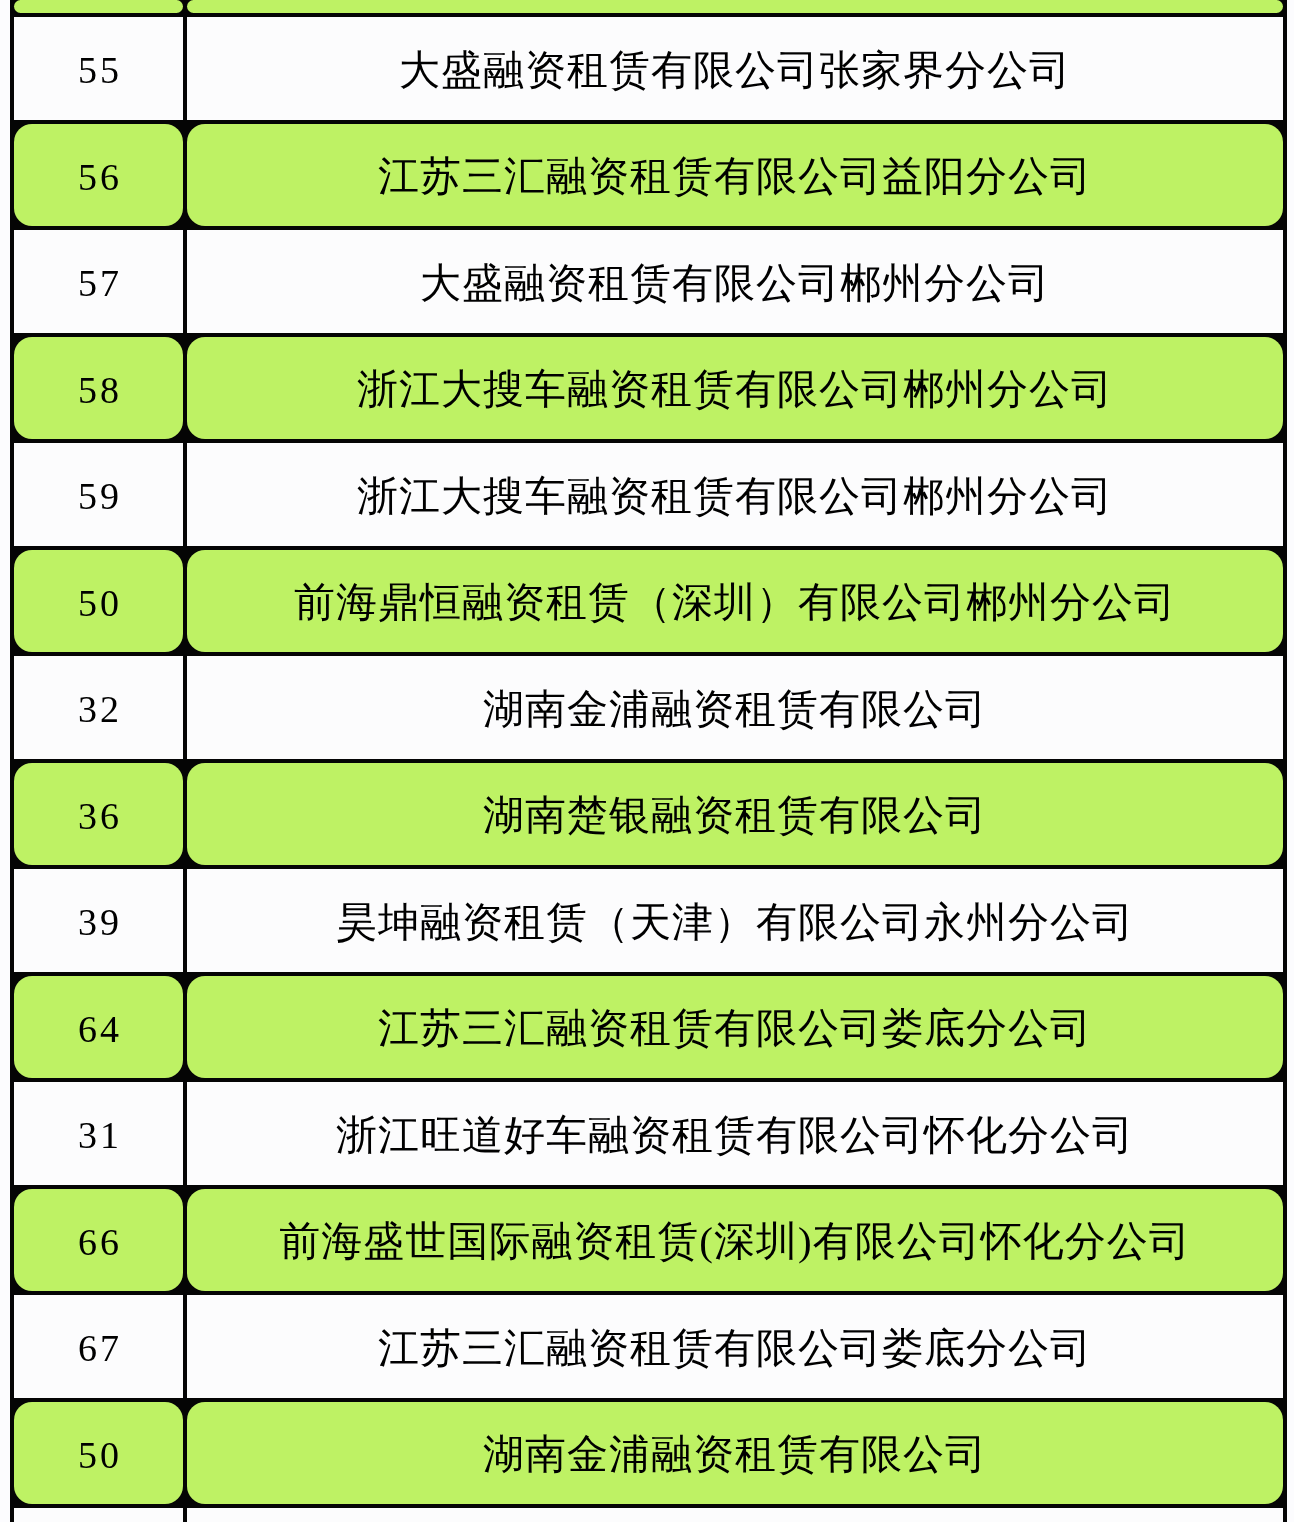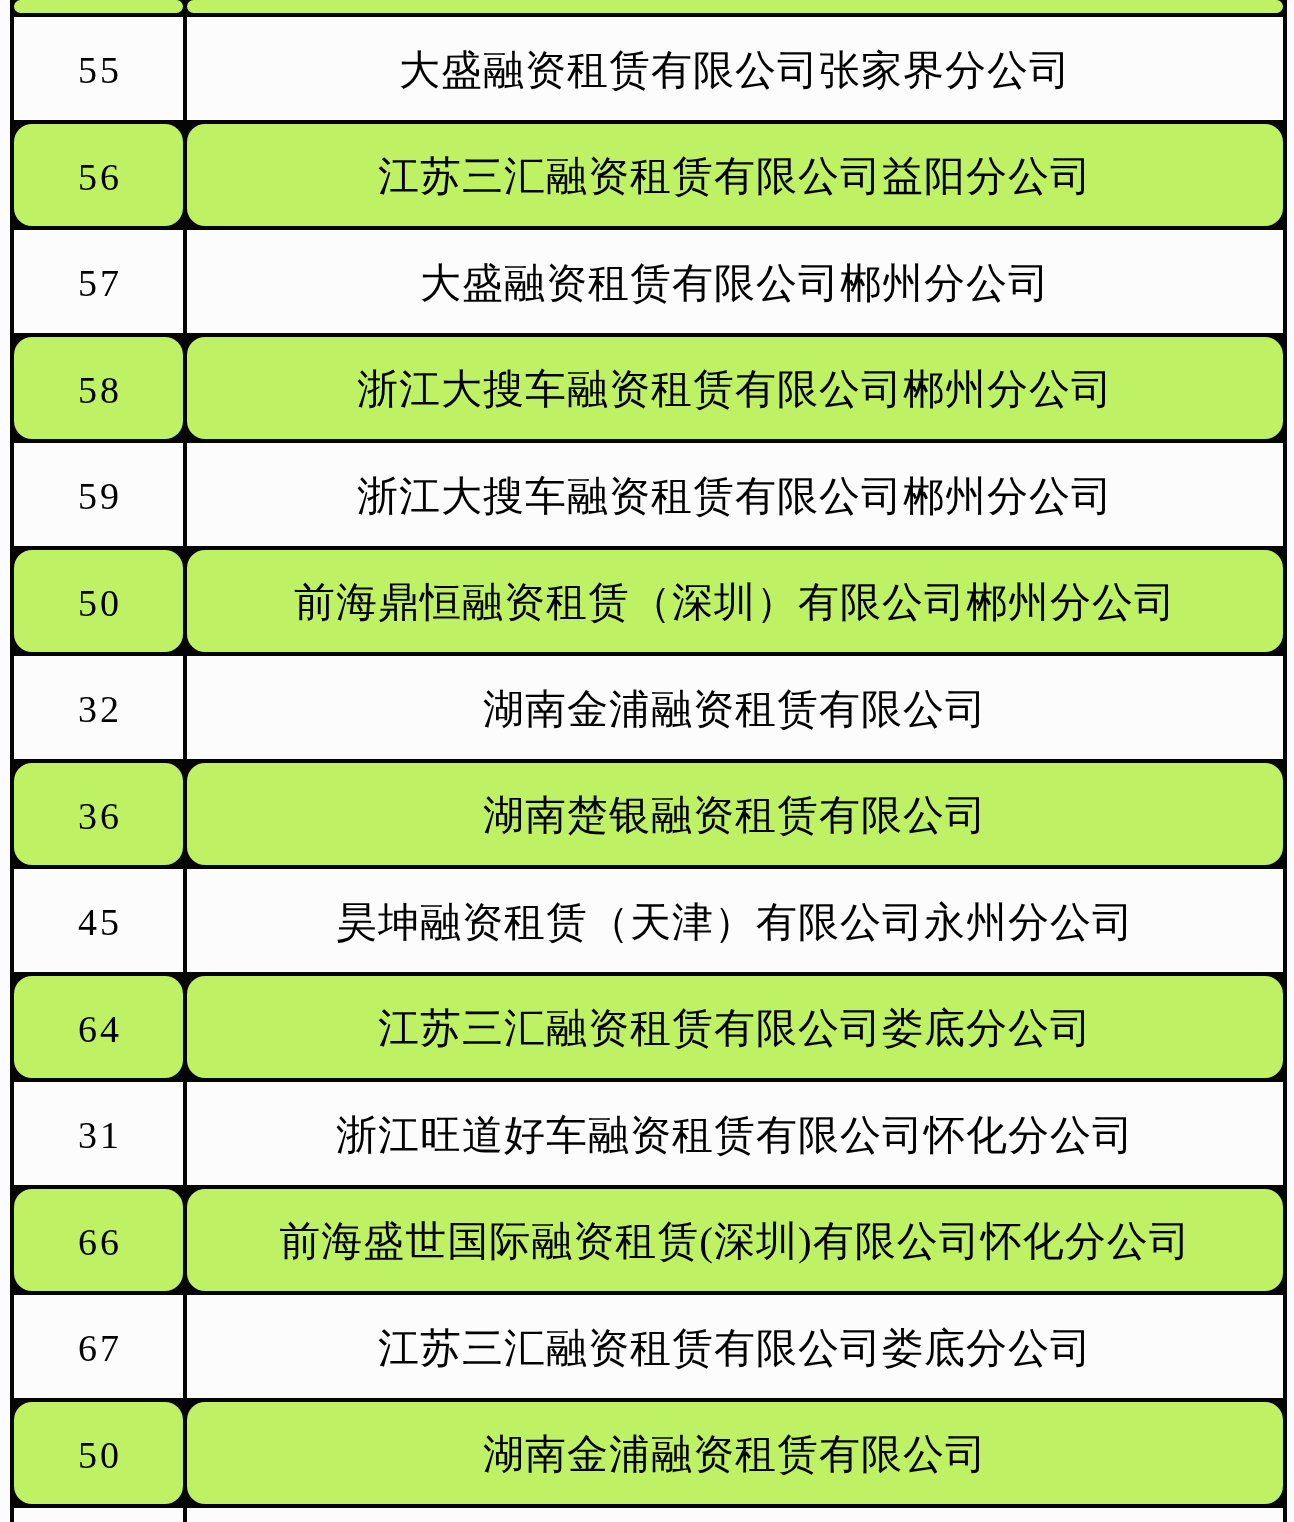--- a/index.html
+++ b/index.html
@@ -134,21 +134,21 @@
     <div class="cell c-num">
       <span>36</span>
     </div>
     <div class="cell c-name">
       <span>湖南楚银融资租赁有限公司</span>
     </div>
   </div>
 
   <div class="row r-odd">
     <div class="cell c-num">
-      <span>45</span>
+      <span>39</span>
     </div>
     <div class="cell c-name">
       <span>昊坤融资租赁（天津）有限公司永州分公司</span>
     </div>
   </div>
 
   <div class="row r-even">
     <div class="cell c-num">
       <span>64</span>
     </div>

